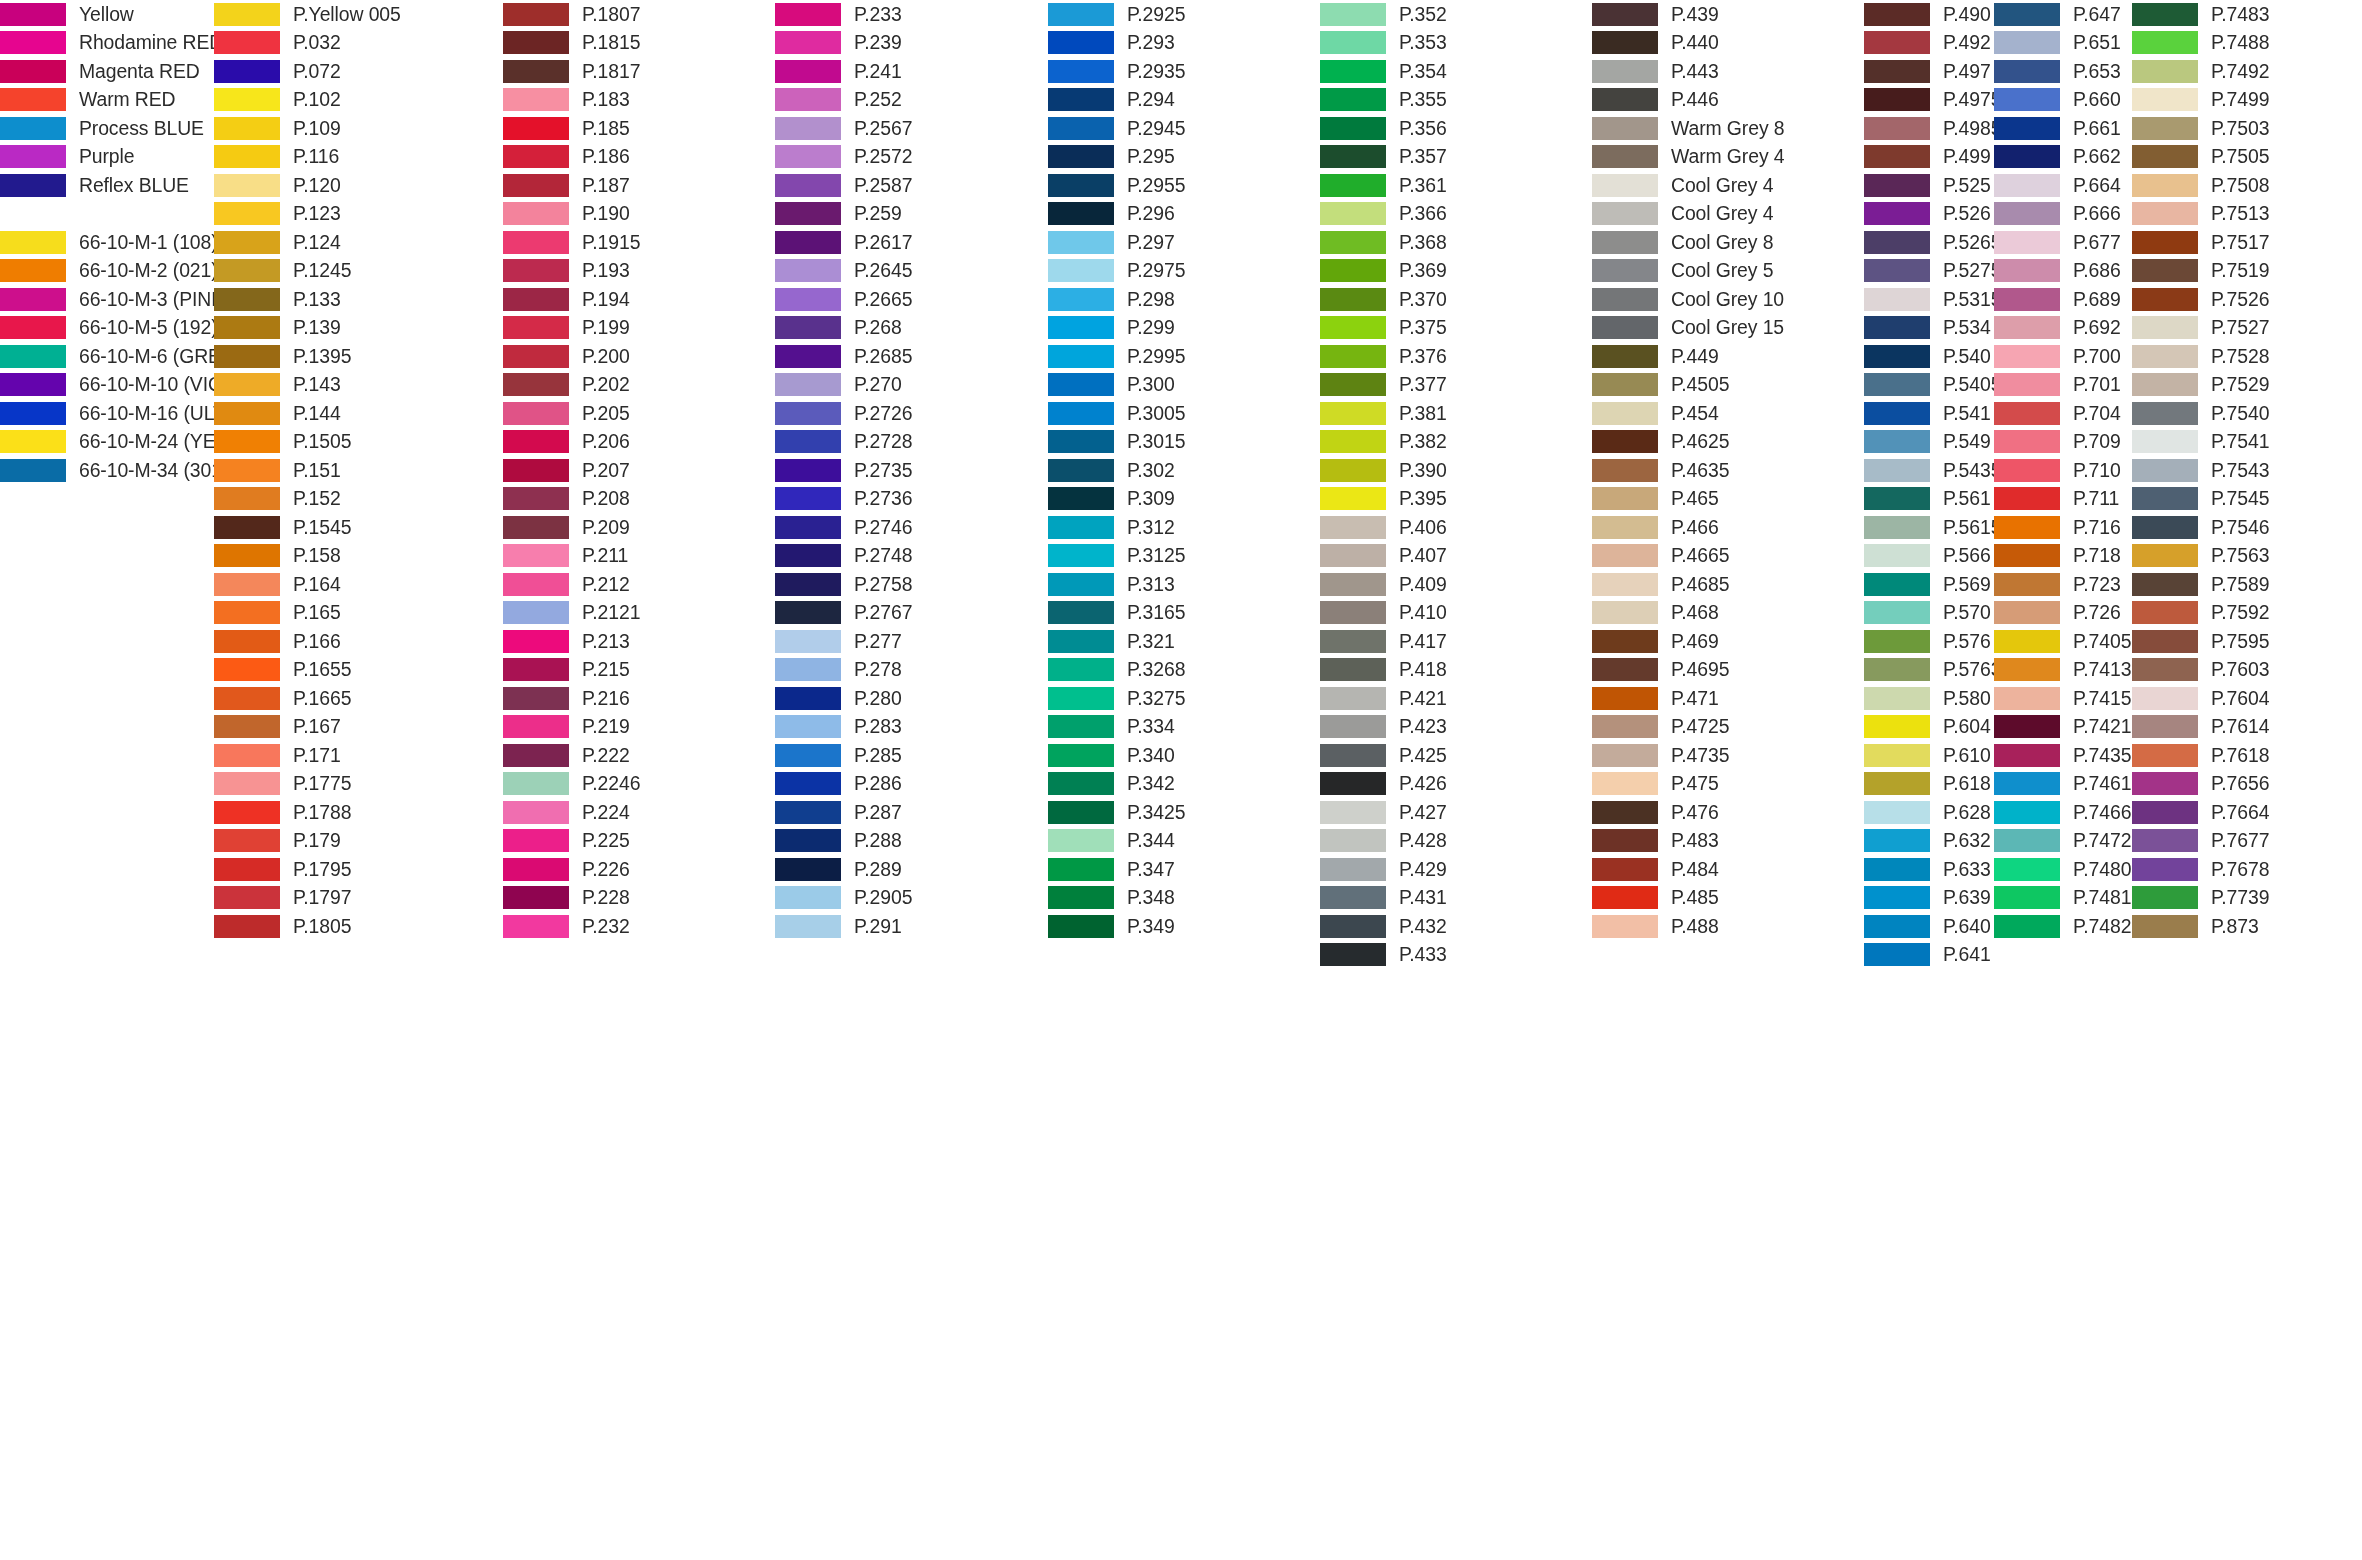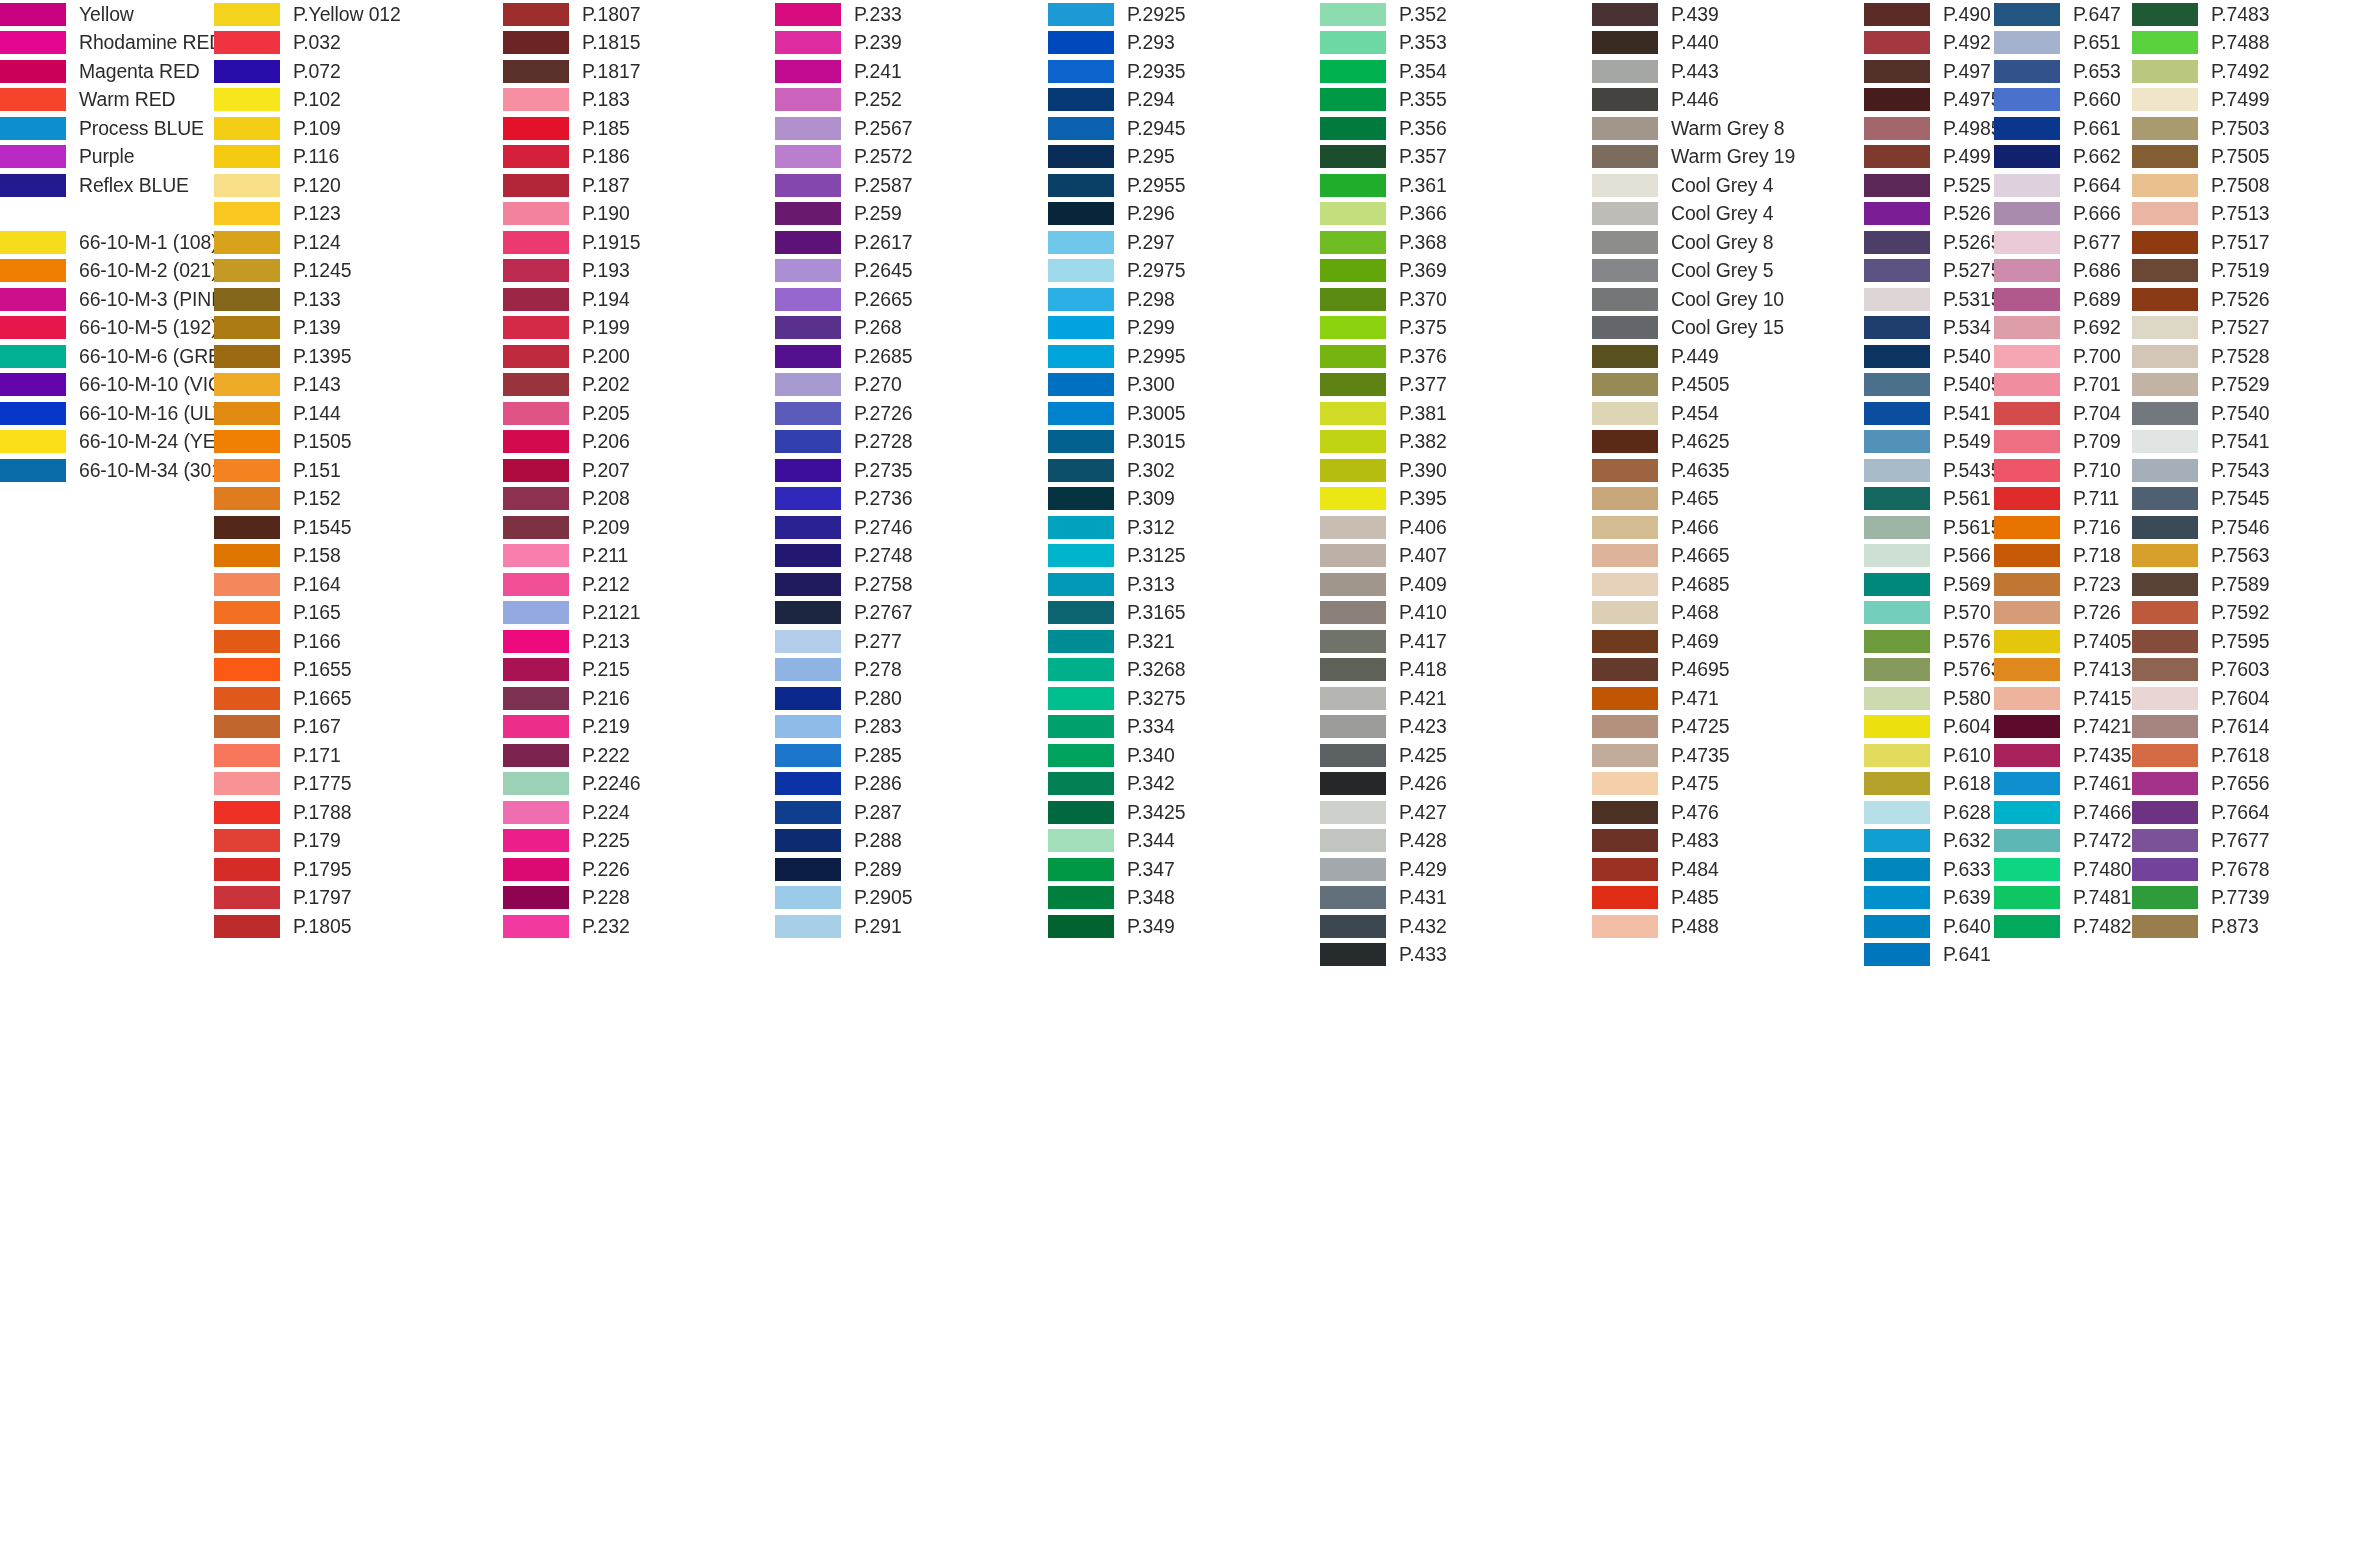--- a/index.html
+++ b/index.html
@@ -91,21 +91,21 @@
         <div class="lbl">66-10-M-24 (YELLOW)</div>
       </div>
       <div class="row">
         <div class="chip" title="66-10-M-34 (301) #0a6ca6" style="background: rgb(10, 108, 166);"></div>
         <div class="lbl">66-10-M-34 (301)</div>
       </div>
     </div>
     <div class="column" style="left: 214px;">
       <div class="row">
         <div class="chip" title="P.Yellow 012 #f3d31b" style="background: rgb(243, 211, 27);"></div>
-        <div class="lbl">P.Yellow 012</div>
+        <div class="lbl">P.Yellow 005</div>
       </div>
       <div class="row">
         <div class="chip" title="P.032 #ef3340" style="background: rgb(239, 51, 64);"></div>
         <div class="lbl">P.032</div>
       </div>
       <div class="row">
         <div class="chip" title="P.072 #2a0caa" style="background: rgb(42, 12, 170);"></div>
         <div class="lbl">P.072</div>
       </div>
       <div class="row">
@@ -785,21 +785,21 @@
       <div class="row">
         <div class="chip" title="P.446 #44433f" style="background: rgb(68, 67, 63);"></div>
         <div class="lbl">P.446</div>
       </div>
       <div class="row">
         <div class="chip" title="Warm Grey 7 #a2968b" style="background: rgb(162, 150, 139);"></div>
         <div class="lbl">Warm Grey 8</div>
       </div>
       <div class="row">
         <div class="chip" title="Warm Grey 11 #7c6c5e" style="background: rgb(124, 108, 94);"></div>
-        <div class="lbl">Warm Grey 19</div>
+        <div class="lbl">Warm Grey 4</div>
       </div>
       <div class="row">
         <div class="chip" title="Cool Grey 1 #e3e0d6" style="background: rgb(227, 224, 214);"></div>
         <div class="lbl">Cool Grey 4</div>
       </div>
       <div class="row">
         <div class="chip" title="Cool Grey 4 #bebcb7" style="background: rgb(190, 188, 183);"></div>
         <div class="lbl">Cool Grey 4</div>
       </div>
       <div class="row">

